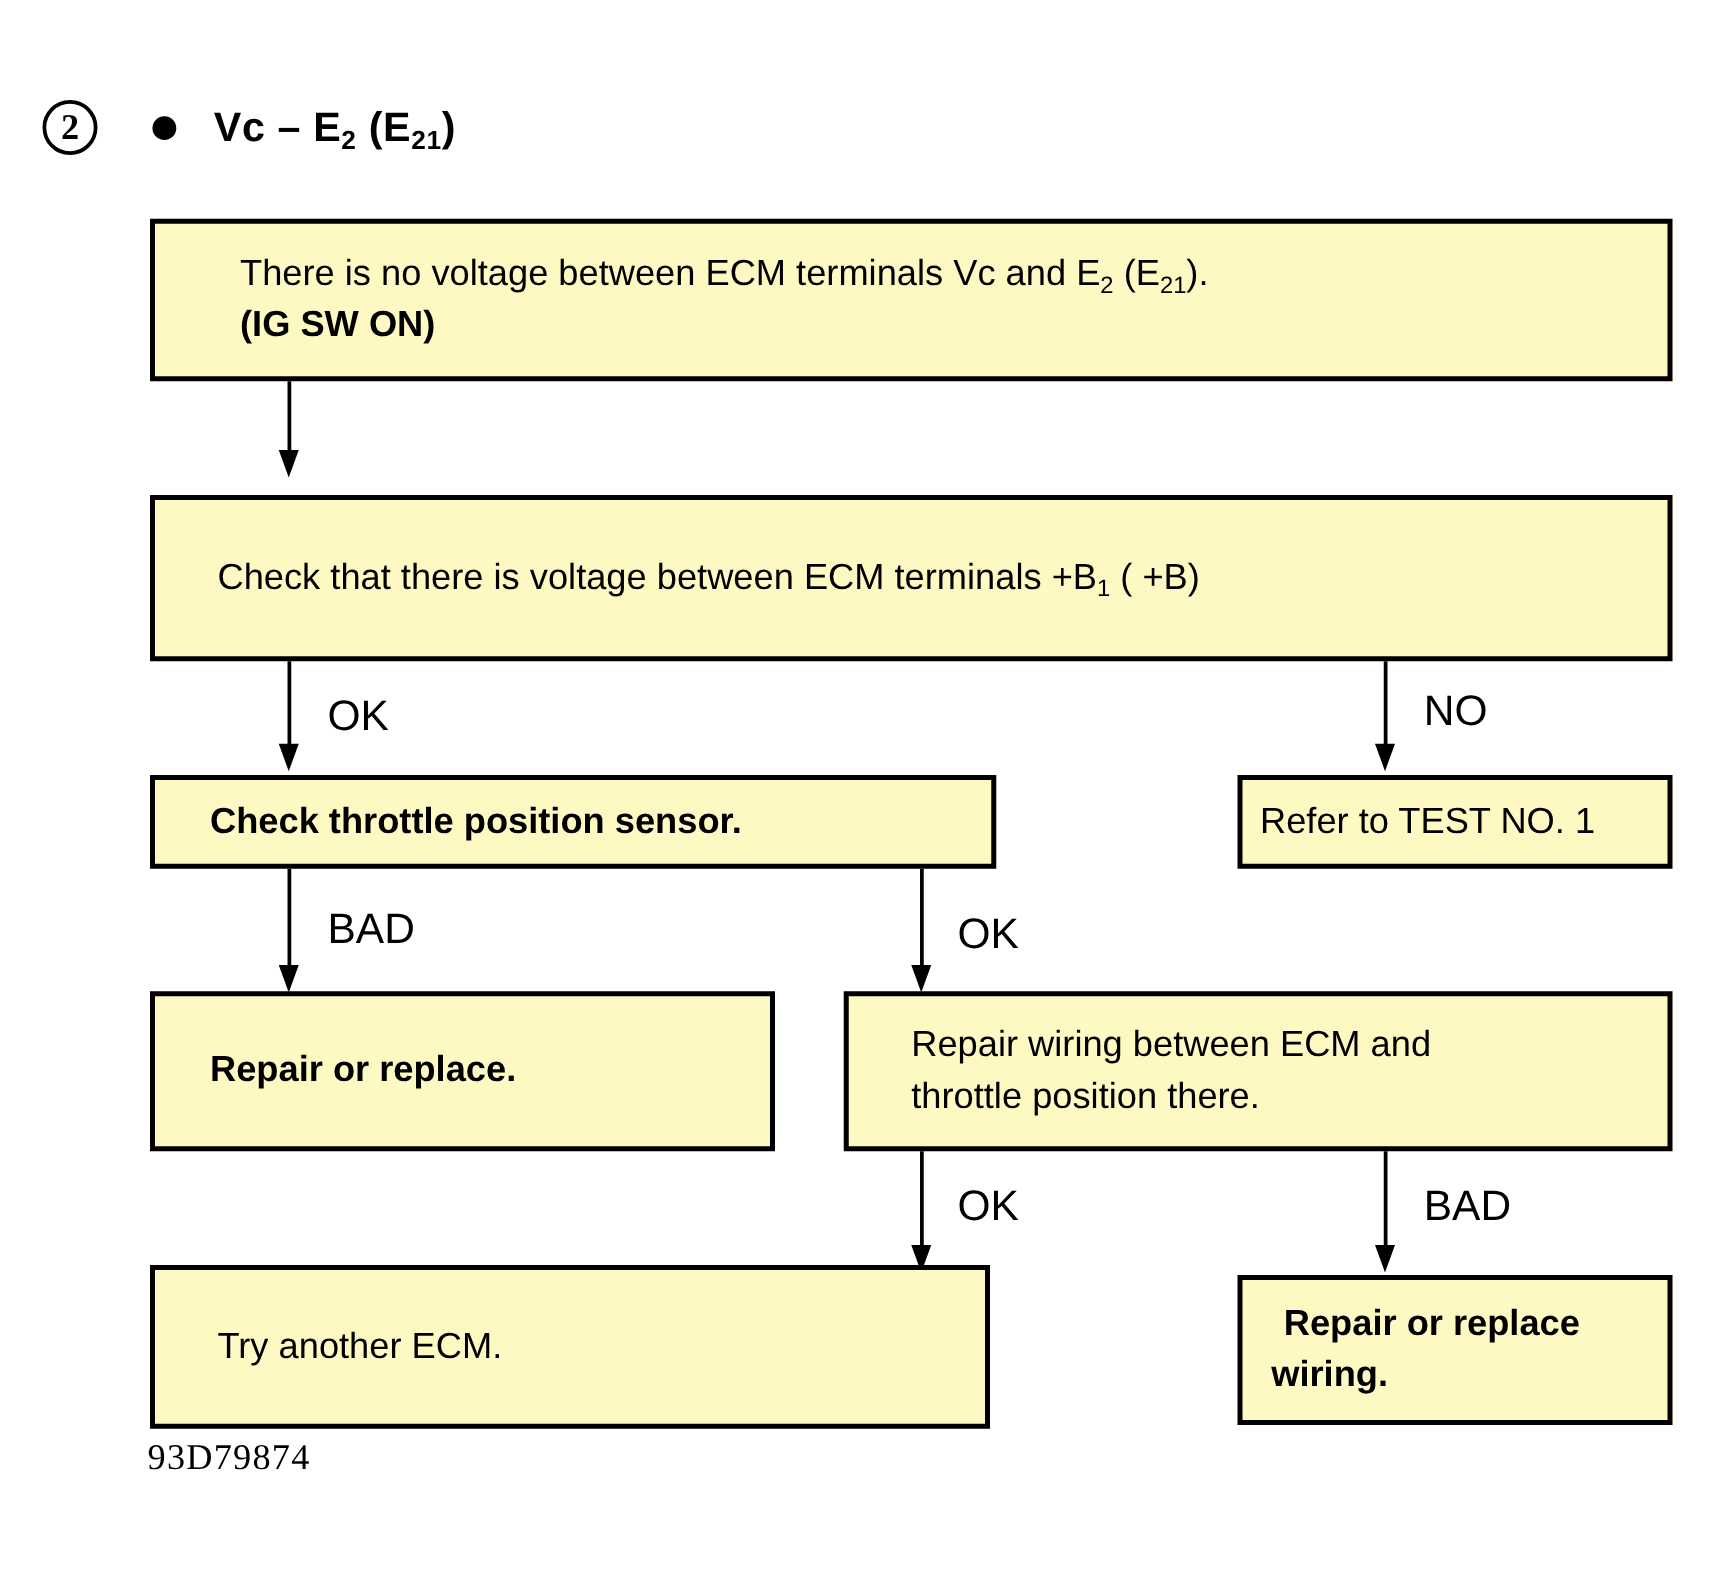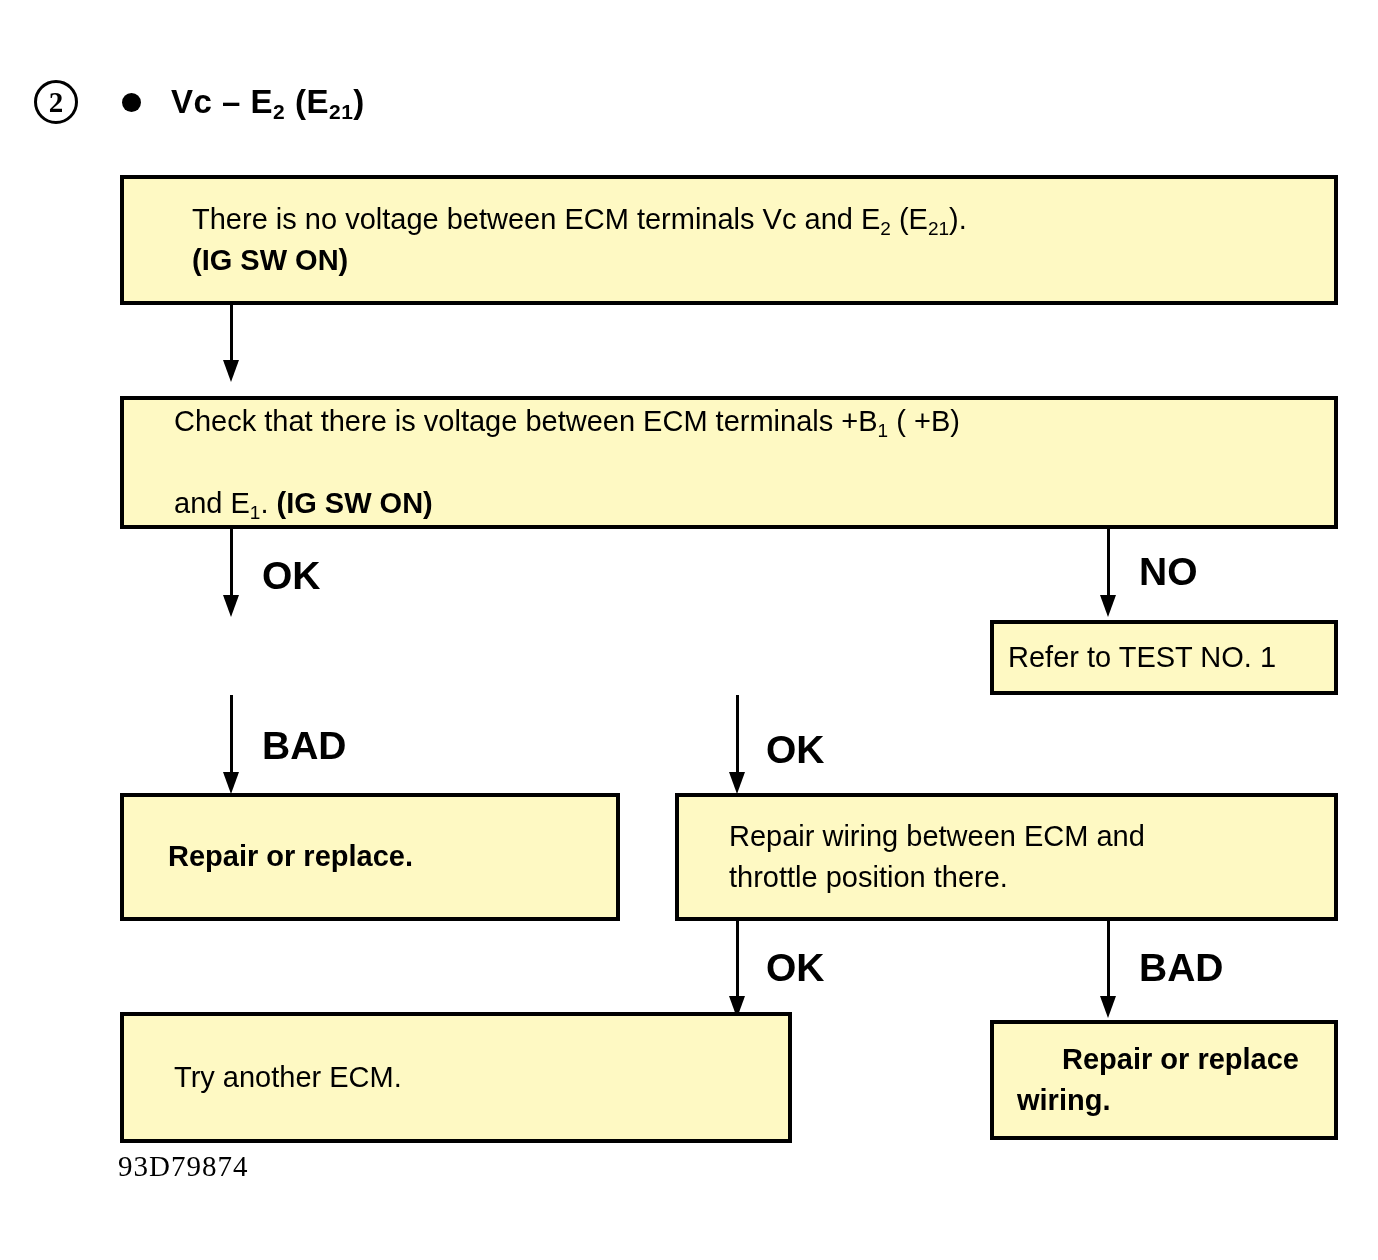--- a/index.html
+++ b/index.html
@@ -100,22 +100,22 @@
   .arrow-head {
     position: absolute;
     width: 0;
     height: 0;
     border-left: 8px solid transparent;
     border-right: 8px solid transparent;
     border-top: 22px solid #000;
   }
   .edge-label {
     position: absolute;
-    font-size: 39px;
-    font-weight: 700;
+    font-size: 34px;
+    font-weight: 400;
     line-height: 1;
     white-space: nowrap;
   }
 
   
   .footer-code {
     position: absolute;
     left: 118px;
     top: 1150px;
     font-family: "Liberation Serif", serif;
@@ -141,31 +141,33 @@
   <div class="box" style="left:120px; top:175px; width:1218px; height:130px;">
     <div class="line pad-lg"><span>There is no voltage between ECM terminals Vc and E</span><sub>2</sub><span> (E</span><sub>21</sub><span>).</span></div>
     <div class="line pad-lg bold">(IG SW ON)</div>
   </div>
 
   <div class="vline" style="left:230px; top:305px; height:60px;"></div>
   <div class="arrow-head" style="left:223px; top:360px;"></div>
 
   <div class="box" style="left:120px; top:396px; width:1218px; height:133px;gap:40px;">
     <div class="line pad-md"><span>Check that there is voltage between ECM terminals  +B</span><sub>1</sub><span> ( +B)</span></div>
-    <div class="line pad-md"><span>and E</span><sub>1</sub><span>.</span><span>&nbsp;</span><span class="bold">(IG SW ON)</span></div>
   </div>
 
   <div class="vline" style="left:230px; top:529px; height:70px;"></div>
   <div class="arrow-head" style="left:223px; top:595px;"></div>
   <div class="edge-label" style="left:262px; top:556px;">OK</div>
 
   <div class="vline" style="left:1107px; top:529px; height:70px;"></div>
   <div class="arrow-head" style="left:1100px; top:595px;"></div>
   <div class="edge-label" style="left:1139px; top:552px;">NO</div>
 
+  <div class="box" style="left:120px; top:620px; width:677px; height:75px;">
+    <div class="line pad-sm bold">Check throttle position sensor.</div>
+  </div>
 
   <div class="box" style="left:990px; top:620px; width:348px; height:75px;">
     <div class="line pad-xs">Refer to TEST NO. 1</div>
   </div>
 
   <div class="vline" style="left:230px; top:695px; height:86px;"></div>
   <div class="arrow-head" style="left:223px; top:772px;"></div>
   <div class="edge-label" style="left:262px; top:726px;">BAD</div>
 
   <div class="vline" style="left:736px; top:695px; height:86px;"></div>
@@ -187,19 +189,19 @@
 
   <div class="vline" style="left:1107px; top:921px; height:85px;"></div>
   <div class="arrow-head" style="left:1100px; top:996px;"></div>
   <div class="edge-label" style="left:1139px; top:948px;">BAD</div>
 
   <div class="box" style="left:120px; top:1012px; width:672px; height:131px;">
     <div class="line pad-md">Try another ECM.</div>
   </div>
 
   <div class="box" style="left:990px; top:1020px; width:348px; height:120px;">
-    <div class="line pad-xs bold" style="padding-left:33px;text-align:center;">Repair or replace</div>
+    <div class="line pad-xs bold" style="padding-left:33px;">Repair or replace</div>
     <div class="line pad-xs bold" style="padding-left:23px;">wiring.</div>
   </div>
 
   <div class="footer-code">93D79874</div>
 
 </div>
 
 </body></html>

